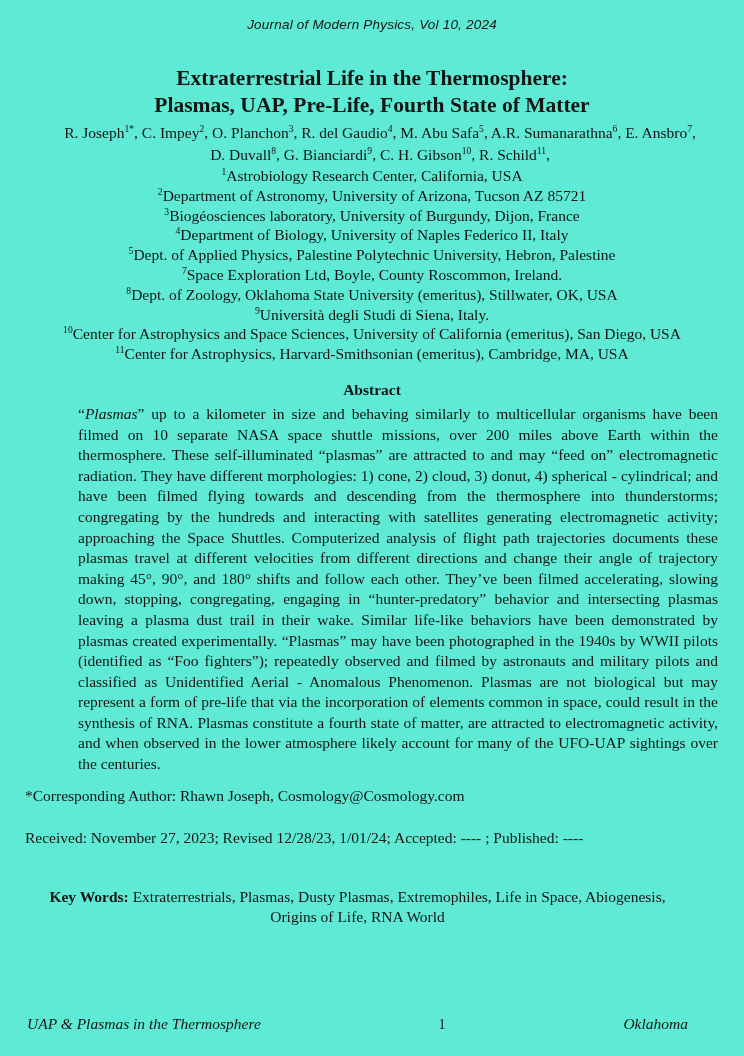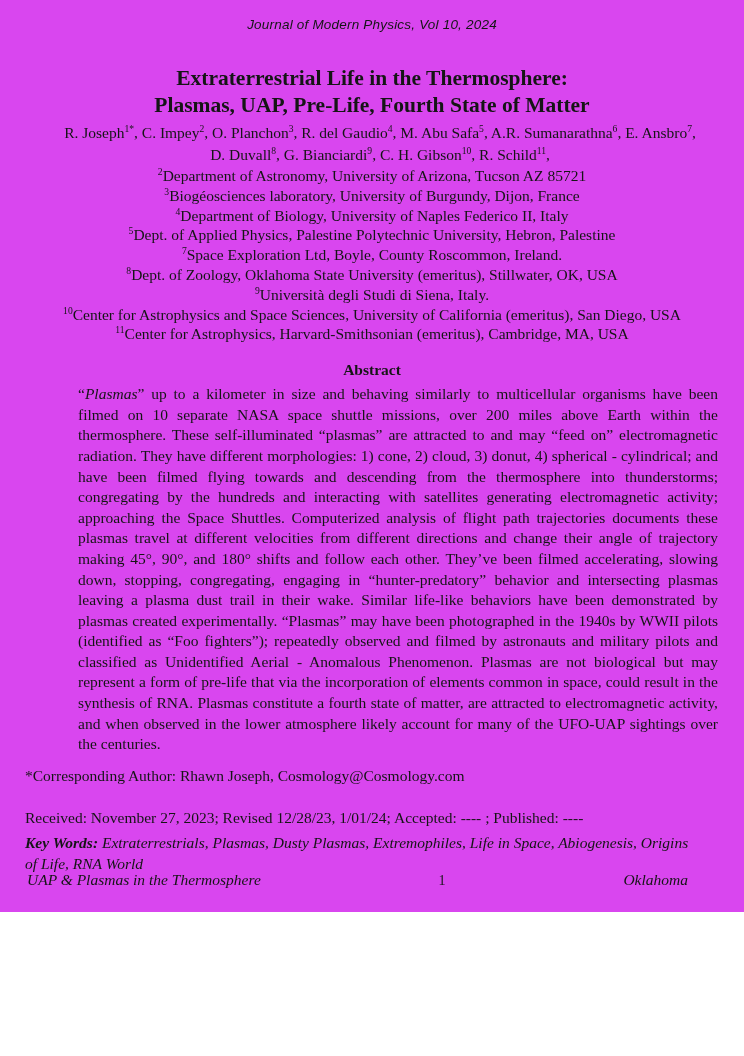--- a/index.html
+++ b/index.html
@@ -3,23 +3,23 @@
 <meta charset="utf-8">
 <style>
   html, body {
     margin: 0;
     padding: 0;
     background: #ffffff;
   }
   .page {
     position: relative;
     width: 744px;
-    height: 912px;
+    height: 1056px;
     margin: 0 auto;
-    background: #d946ef;
+    background: #5eead4;
     color: #151515;
     font-family: "Liberation Serif", serif;
     overflow: hidden;
     box-sizing: border-box;
   }
   .running-header {
     margin-top: 17px;
     text-align: center;
     font-family: "Liberation Sans", sans-serif;
     font-style: italic;
@@ -62,21 +62,21 @@
     font-size: 15.5px;
     line-height: 20.6px;
   }
   .body-line {
     margin: 0 54px 0 25px;
     font-size: 15.5px;
     line-height: 20.6px;
   }
   .corresponding { margin-top: 11px; }
   .dates-line    { margin-top: 22px; }
-  .keywords      { margin-top: 4px; text-align: left; font-style: italic; }
+  .keywords      { margin-top: 38px; text-align: center; }
   .keywords .kw-label { font-weight: bold; }
   .page-footer {
     position: absolute;
     left: 27px;
     right: 56px;
     bottom: 23px;
     display: flex;
     align-items: baseline;
     justify-content: space-between;
     font-size: 15.5px;
@@ -95,20 +95,21 @@
     <span>Extraterrestrial Life in the Thermosphere:</span><br>
     <span>Plasmas, UAP, Pre-Life, Fourth State of Matter</span>
   </h1>
 
   <div class="authors">
     <div>R. Joseph<sup>1*</sup>, C. Impey<sup>2</sup>, O. Planchon<sup>3</sup>, R. del Gaudio<sup>4</sup>, M. Abu Safa<sup>5</sup>, A.R. Sumanarathna<sup>6</sup>, E. Ansbro<sup>7</sup>,</div>
     <div>D. Duvall<sup>8</sup>, G. Bianciardi<sup>9</sup>, C. H. Gibson<sup>10</sup>, R. Schild<sup>11</sup>,</div>
   </div>
 
   <div class="affiliations">
+    <div><sup>1</sup>Astrobiology Research Center, California, USA</div>
     <div><sup>2</sup>Department of Astronomy, University of Arizona, Tucson AZ 85721</div>
     <div><sup>3</sup>Biogéosciences laboratory, University of Burgundy, Dijon, France</div>
     <div><sup>4</sup>Department of Biology, University of Naples Federico II, Italy</div>
     <div><sup>5</sup>Dept. of Applied Physics, Palestine Polytechnic University, Hebron, Palestine</div>
     <div><sup>7</sup>Space Exploration Ltd, Boyle, County Roscommon, Ireland.</div>
     <div><sup>8</sup>Dept. of Zoology, Oklahoma State University (emeritus), Stillwater, OK, USA</div>
     <div><sup>9</sup>Università degli Studi di Siena, Italy.</div>
     <div><sup>10</sup>Center for Astrophysics and Space Sciences, University of California (emeritus), San Diego, USA</div>
     <div><sup>11</sup>Center for Astrophysics, Harvard-Smithsonian (emeritus), Cambridge, MA, USA</div>
   </div>

